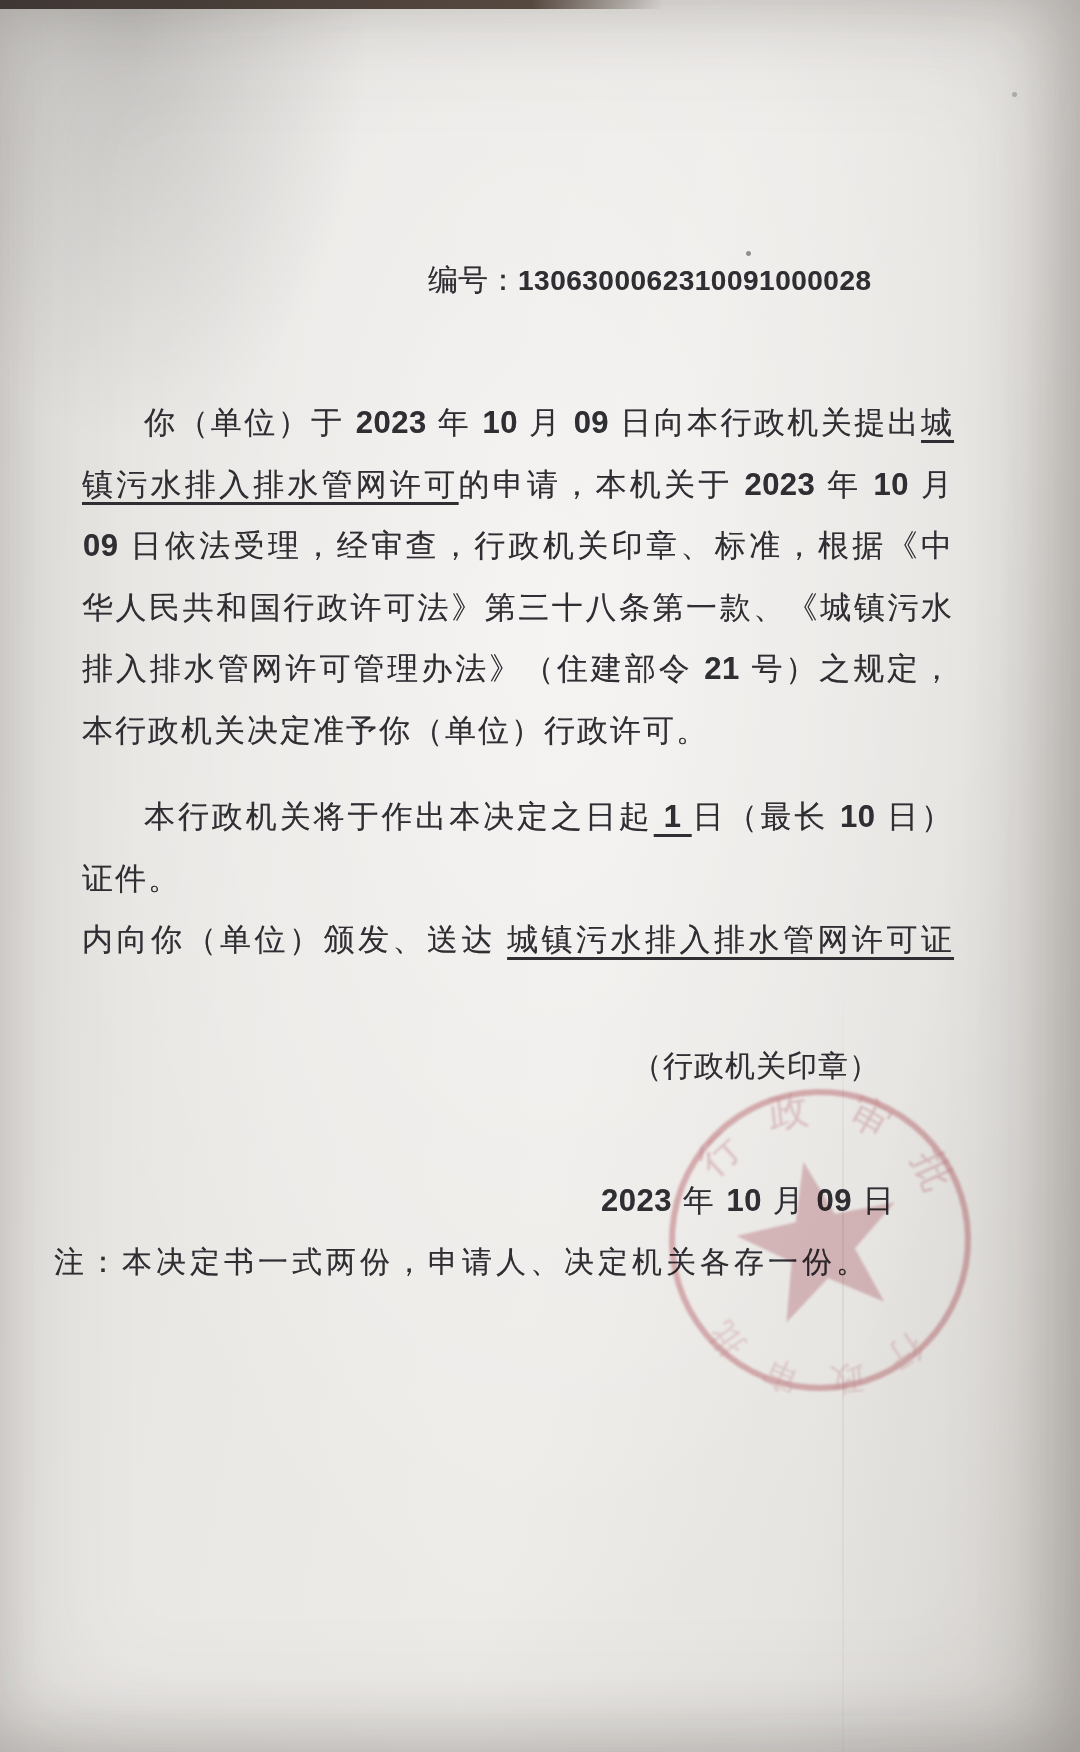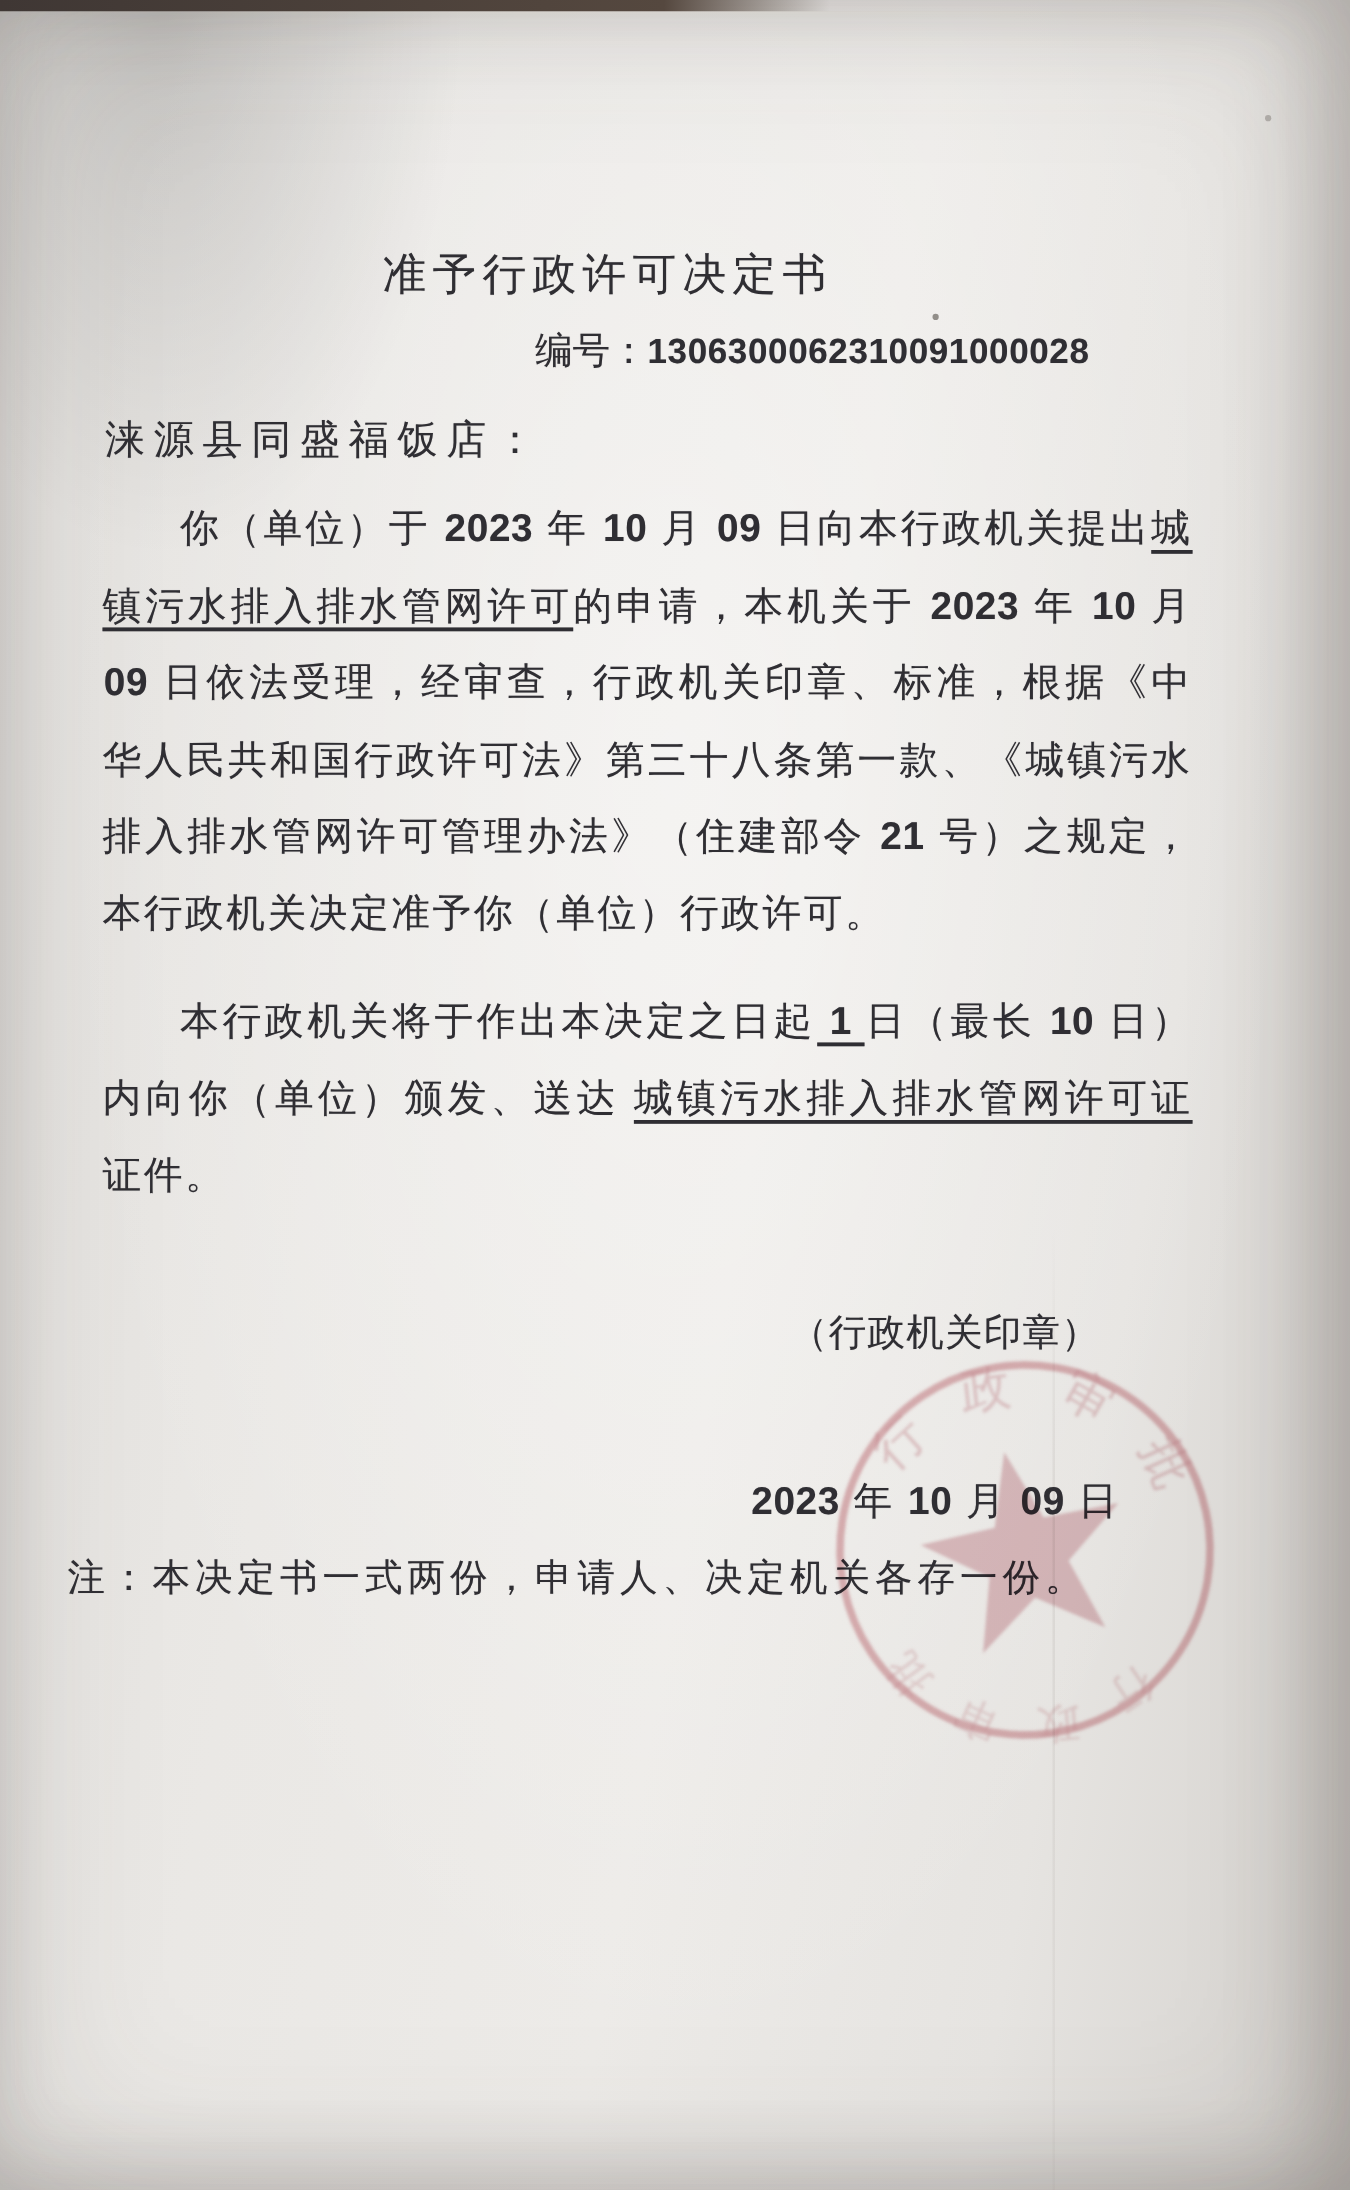--- a/index.html
+++ b/index.html
@@ -82,41 +82,39 @@
 </head>
 <body>
 
 <div class="paper">
 
   <div class="top-edge"></div>
   <div class="speck s1"></div>
   <div class="speck s2"></div>
   <div class="crease"></div>
 
-  <div class="title ink">准予行政许可决定书</div>
 
   <div class="number-line ink">
     <span>编号：</span><span class="digits">1306300062310091000028</span>
   </div>
 
-  <div class="recipient ink">涞源县同盛福饭店：</div>
 
   <div class="para para1 ink">
     <div class="line fill indent"><span>你（单位）于 </span><span class="b">2023</span><span> 年 </span><span class="b">10</span><span> 月 </span><span class="b">09</span><span> 日向本行政机关提出</span><span class="u">城</span></div>
     <div class="line fill"><span class="u">镇污水排入排水管网许可</span><span>的申请，本机关于 </span><span class="b">2023</span><span> 年 </span><span class="b">10</span><span> 月</span></div>
     <div class="line fill"><span class="b">09</span><span> 日依法受理，经审查，行政机关印章、标准，根据《中</span></div>
     <div class="line fill"><span>华人民共和国行政许可法》第三十八条第一款、《城镇污水</span></div>
     <div class="line fill"><span>排入排水管网许可管理办法》（住建部令 </span><span class="b">21</span><span> 号）之规定，</span></div>
     <div class="line"><span>本行政机关决定准予你（单位）行政许可。</span></div>
   </div>
 
   <div class="para para2 ink">
     <div class="line fill indent"><span>本行政机关将于作出本决定之日起</span><span class="b u"> 1 </span><span>日（最长 </span><span class="b">10</span><span> 日）</span></div>
+    <div class="line"><span>证件。</span></div>
     <div class="line fill"><span>内向你（单位）颁发、送达 </span><span class="u">城镇污水排入排水管网许可证</span></div>
-    <div class="line"><span>证件。</span></div>
   </div>
 
   <div class="seal-label ink">（行政机关印章）</div>
 
   <div class="issue-date ink"><span class="b">2023</span><span> 年 </span><span class="b">10</span><span> 月 </span><span class="b">09</span><span> 日</span></div>
 
   <div class="footnote ink">注：本决定书一式两份，申请人、决定机关各存一份。</div>
 
   <svg class="seal" viewBox="0 0 320 320" xmlns="http://www.w3.org/2000/svg">
     <defs>

